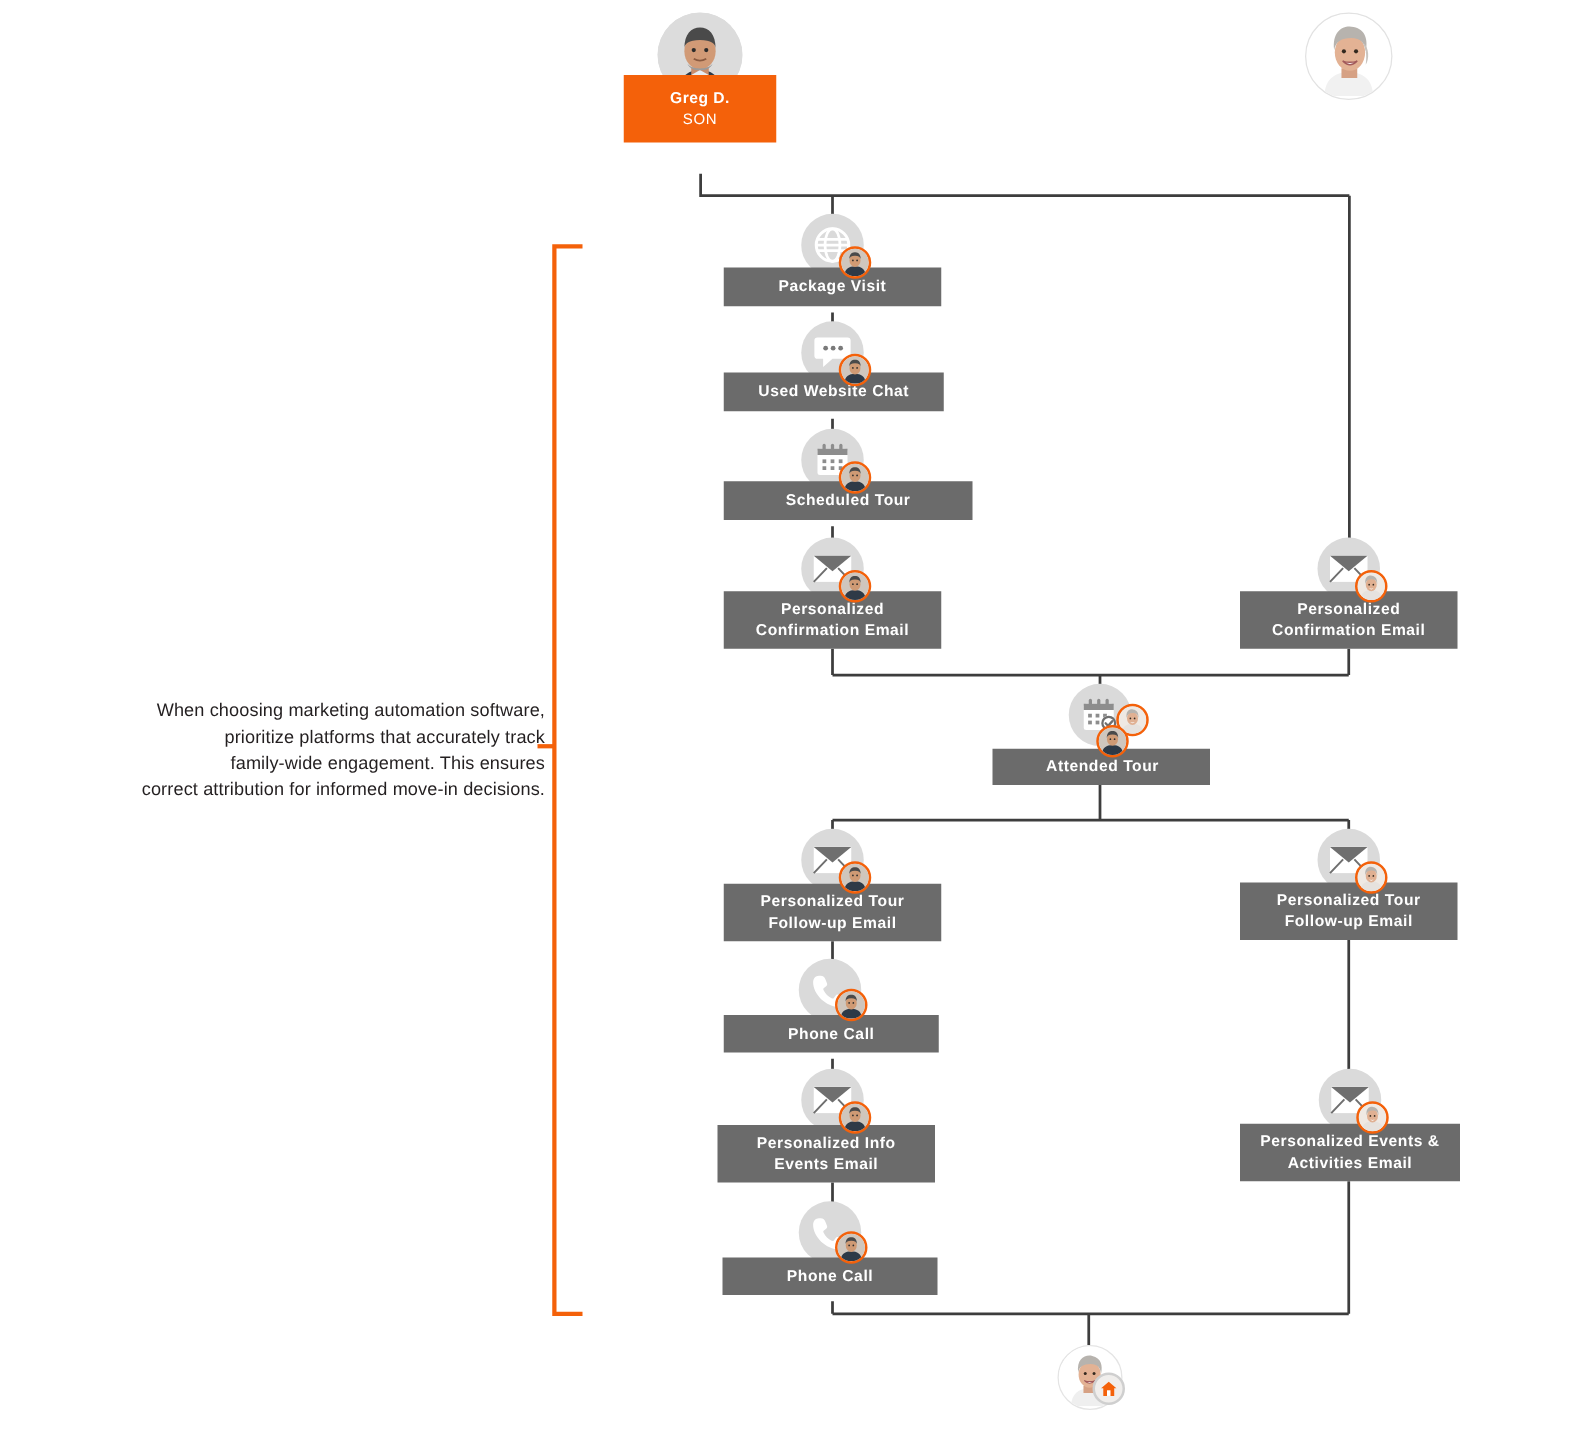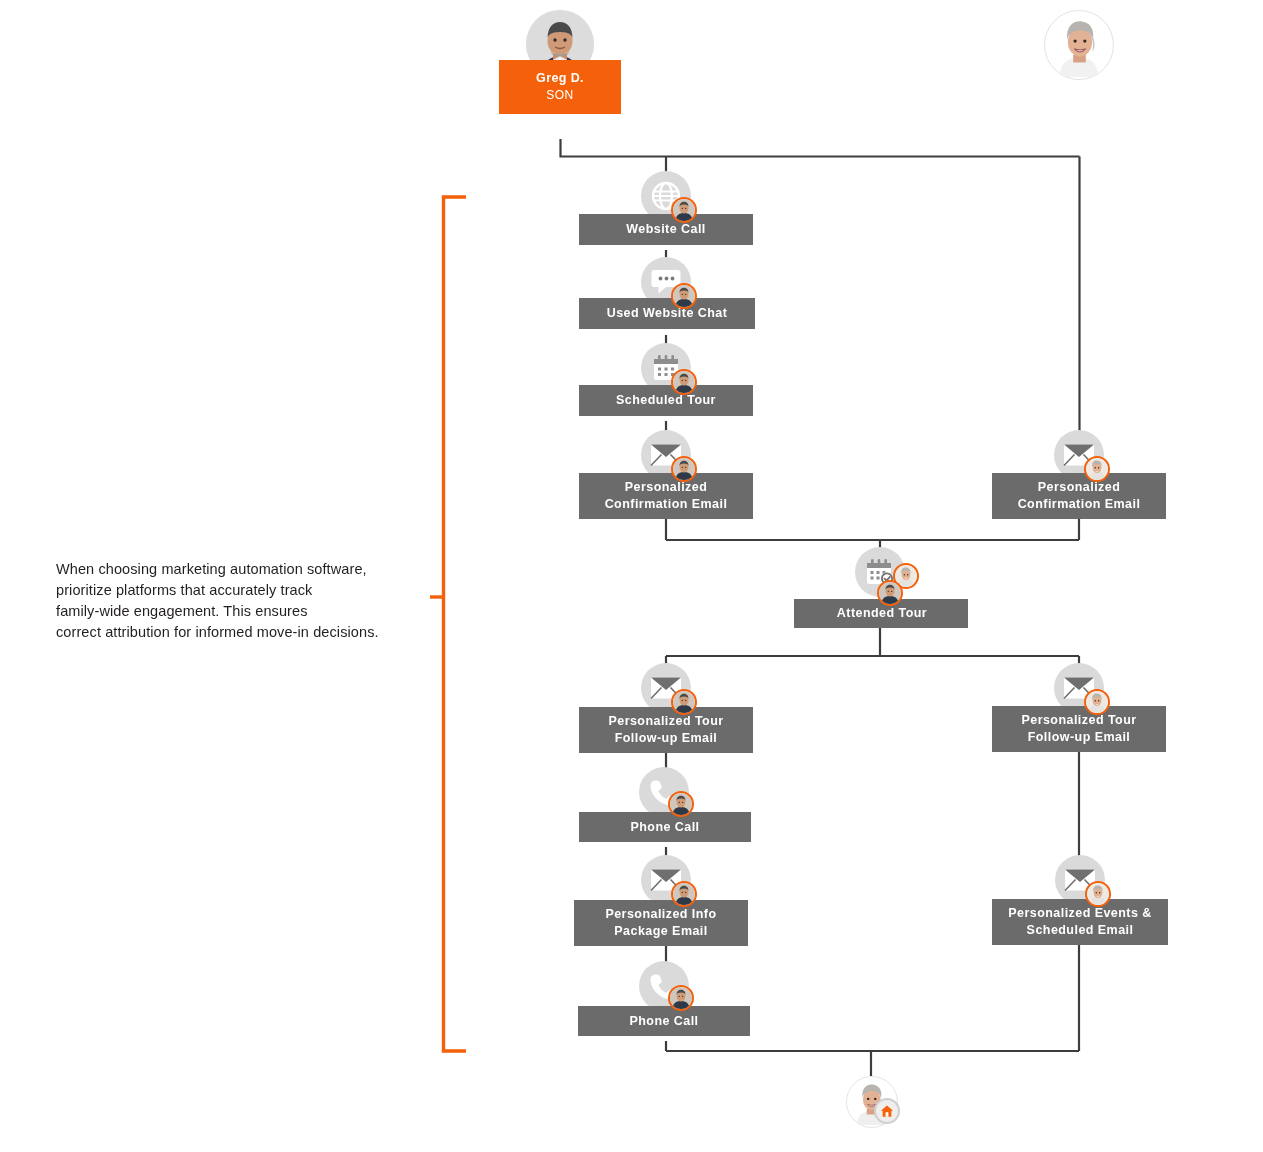--- a/index.html
+++ b/index.html
@@ -133,20 +133,21 @@
   }
 
   
   .annotation {
     position: absolute;
     color: #231f20;
     font-size: 14.5px;
     line-height: 21px;
     letter-spacing: 0.1px;
     white-space: pre-line;
+    text-align: right;
   }
 </style>
 </head>
 <body>
 
 <div id="canvas">
 
   <svg id="wires" viewBox="0 0 1263 1152" width="1263" height="1152">
     <g fill="none" stroke="#3d3d3d" stroke-width="2.2">
 
@@ -258,21 +259,21 @@
         <ellipse cx="16" cy="16" rx="6" ry="13" fill="none" stroke="#ffffff" stroke-width="2.2"></ellipse>
         <path d="M3.4 11.5 h25.2 M3.4 20.5 h25.2 M3 16 h26" stroke="#ffffff" stroke-width="2.2" fill="none"></path>
       </svg>
     </div>
     <div class="badge" style="left:671px; top:197px;">
       <svg class="badge-photo" width="22" height="22" viewBox="0 0 26 26">
           <use href="#mini-man"></use>
         </svg>
     </div>
     <div class="node-label" style="left:579px; top:214px; width:174px; height:31px;">
-      <span>Website Call</span>
+      <span>Package Visit</span>
     </div>
   </div>
 
   <div class="node">
     <div class="node-icon" style="left:641px; top:257px;">
       <svg width="32" height="30" viewBox="0 0 32 30">
         <path d="M4 3 h24 a2.5 2.5 0 0 1 2.5 2.5 v12 a2.5 2.5 0 0 1 -2.5 2.5 h-12 l-7.5 6.5 v-6.5 h-4.5 a2.5 2.5 0 0 1 -2.5 -2.5 v-12 a2.5 2.5 0 0 1 2.5 -2.5 z" fill="#ffffff"></path>
         <circle cx="10.5" cy="11.5" r="1.9" fill="#7a7a7a"></circle>
         <circle cx="16.5" cy="11.5" r="1.9" fill="#7a7a7a"></circle>
         <circle cx="22.5" cy="11.5" r="1.9" fill="#7a7a7a"></circle>
@@ -304,21 +305,21 @@
             <rect x="14.5" y="21" width="3" height="3"></rect>
             <rect x="21" y="21" width="3" height="3"></rect>
         </g>
       </svg>
     </div>
     <div class="badge" style="left:671px; top:369px;">
       <svg class="badge-photo" width="22" height="22" viewBox="0 0 26 26">
           <use href="#mini-man"></use>
         </svg>
     </div>
-    <div class="node-label" style="left:579px; top:385px; width:174px; height:31px;">
+    <div class="node-label" style="left:579px; top:385px; width:199px; height:31px;">
       <span>Scheduled Tour</span>
     </div>
   </div>
 
   <div class="node">
     <div class="node-icon" style="left:641px; top:430px;">
       <svg width="32" height="24" viewBox="0 0 32 24">
         <rect x="1" y="1.5" width="30" height="21" fill="#ffffff"></rect>
         <path d="M1 1.5 L16 14 L31 1.5 Z" fill="#6f6f6f"></path>
         <path d="M1 22.5 L11.5 11.5 M31 22.5 L20.5 11.5" stroke="#6f6f6f" stroke-width="1.6" fill="none"></path>
@@ -451,40 +452,40 @@
         <path d="M1 22.5 L11.5 11.5 M31 22.5 L20.5 11.5" stroke="#6f6f6f" stroke-width="1.6" fill="none"></path>
       </svg>
     </div>
     <div class="badge" style="left:671px; top:881px;">
       <svg class="badge-photo" width="22" height="22" viewBox="0 0 26 26">
           <use href="#mini-man"></use>
         </svg>
     </div>
     <div class="node-label" style="left:574px; top:900px; width:174px; height:46px; flex-direction:column;">
       <span>Personalized Info</span>
-      <span>Package Email</span>
+      <span>Events Email</span>
     </div>
   </div>
 
   <div class="node">
     <div class="node-icon" style="left:1055px; top:855px;">
       <svg width="32" height="24" viewBox="0 0 32 24">
         <rect x="1" y="1.5" width="30" height="21" fill="#ffffff"></rect>
         <path d="M1 1.5 L16 14 L31 1.5 Z" fill="#6f6f6f"></path>
         <path d="M1 22.5 L11.5 11.5 M31 22.5 L20.5 11.5" stroke="#6f6f6f" stroke-width="1.6" fill="none"></path>
       </svg>
     </div>
     <div class="badge" style="left:1085px; top:881px;">
       <svg class="badge-photo" width="22" height="22" viewBox="0 0 26 26">
           <use href="#mini-woman"></use>
         </svg>
     </div>
     <div class="node-label" style="left:992px; top:899px; width:176px; height:46px; flex-direction:column;">
       <span>Personalized Events &amp;</span>
-      <span>Scheduled Email</span>
+      <span>Activities Email</span>
     </div>
   </div>
 
   <div class="node">
     <div class="node-icon" style="left:639px; top:961px;">
       <svg width="30" height="30" viewBox="0 0 30 30">
         <path d="M7.5 3.5 c2.2 0 3.1 1 3.8 2.8 l1.2 3 c0.5 1.3 0.2 2 -0.8 2.8 l-1.6 1.2 c-0.6 0.5 -0.6 1 -0.2 1.8 c1.4 2.8 3.6 5 6.4 6.4 c0.8 0.4 1.3 0.4 1.8 -0.2 l1.2 -1.6 c0.8 -1 1.5 -1.3 2.8 -0.8 l3 1.2 c1.8 0.7 2.8 1.6 2.8 3.8 c0 2.6 -2.2 4.6 -5.2 4.6 C11.7 28.5 1.5 18.3 1.5 8.7 C1.5 5.7 3.5 3.5 6.1 3.5 Z" fill="#ffffff"></path>
       </svg>
     </div>
     <div class="badge" style="left:668px; top:985px;">

